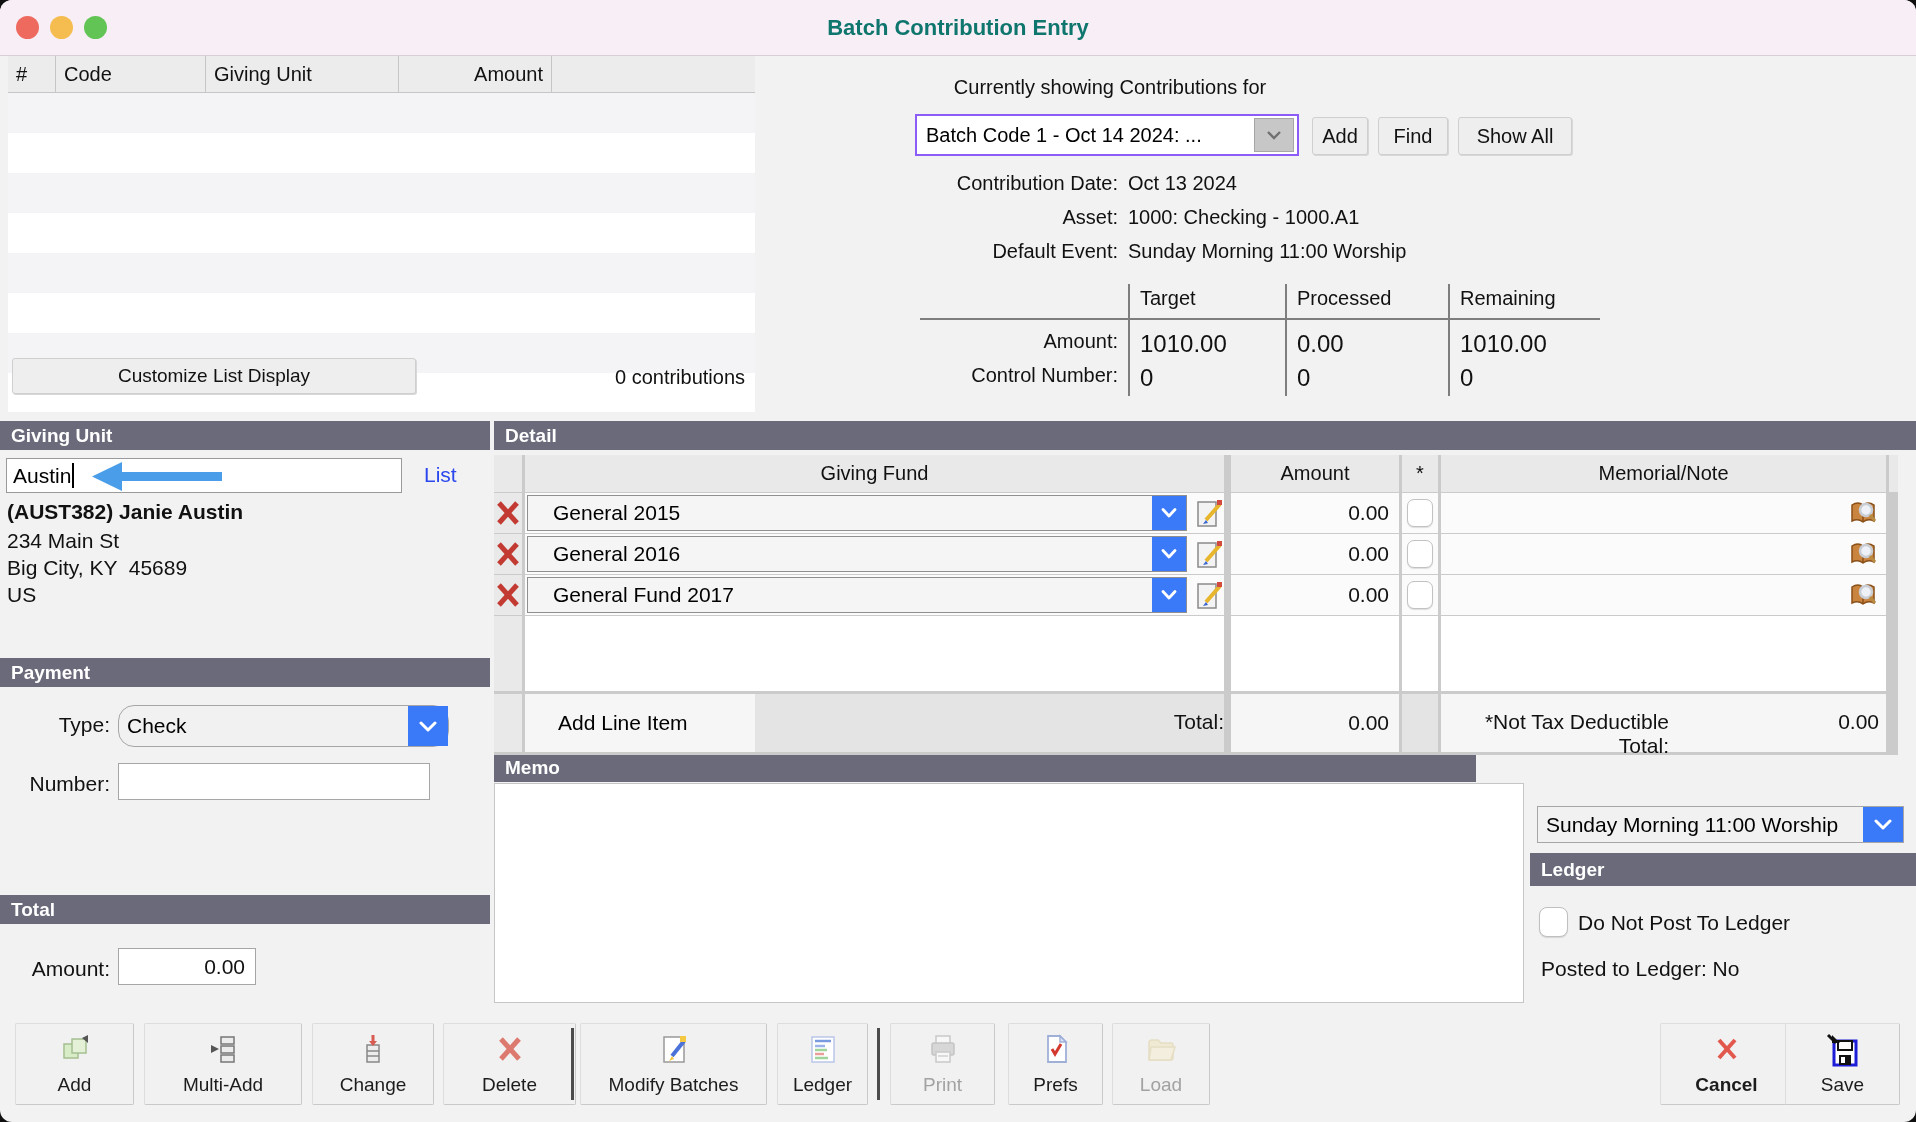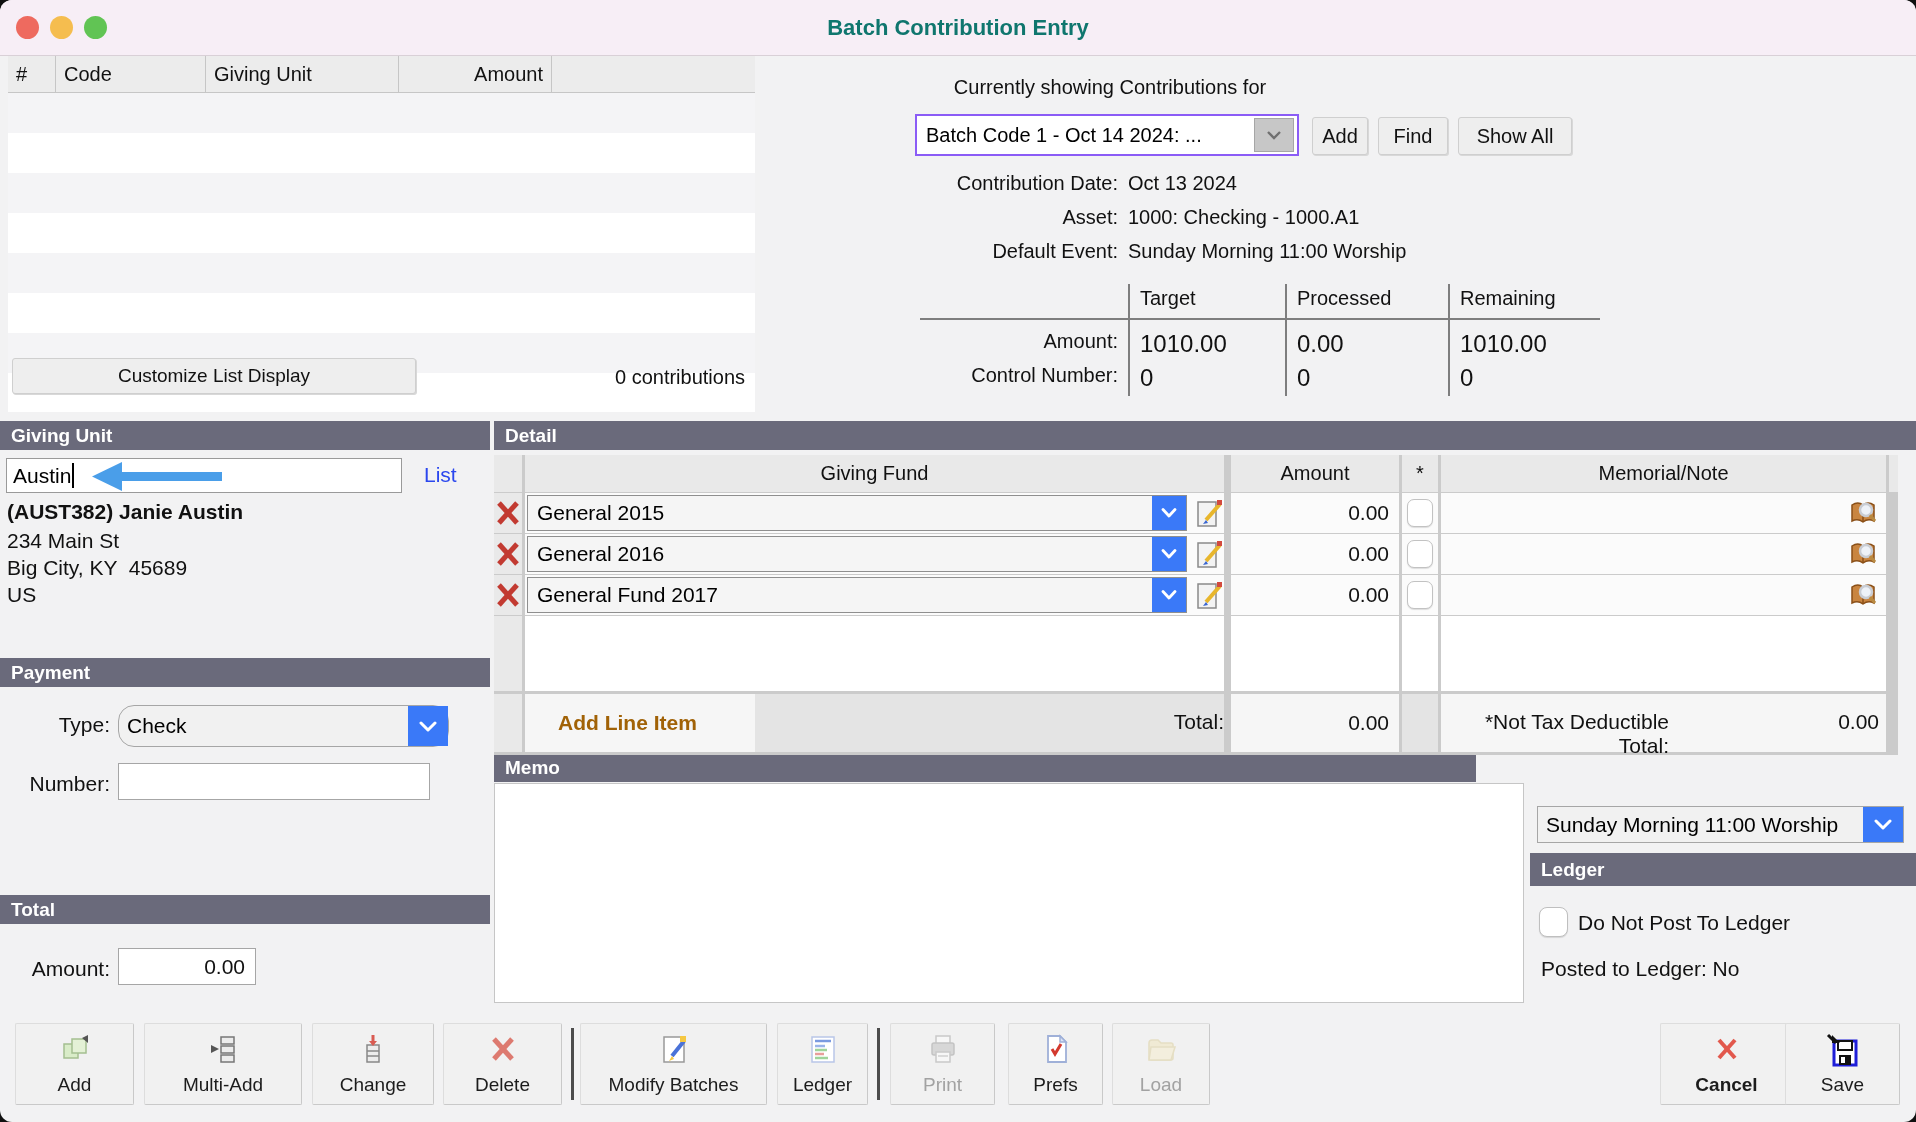--- a/index.html
+++ b/index.html
@@ -53,28 +53,28 @@
   .combo{position:absolute;background:#f1f1f1;border:1px solid #a6a6a6;box-sizing:border-box;display:flex;align-items:center;}
   .combo .txt{flex:1;font-size:21px;padding-left:8px;white-space:nowrap;overflow:hidden;}
   .bluebox{width:40px;align-self:stretch;background:#3a79f8;display:flex;align-items:center;justify-content:center;}
   .input{position:absolute;background:#fff;border:1px solid #a6a6a6;box-sizing:border-box;font-size:21px;}
   
   #detail-table{position:absolute;left:494px;top:455px;width:1404px;height:300px;background:#cbcbcb;}
   .dt-cell{position:absolute;box-sizing:border-box;}
   .dt-head{background:#e9e9e9;height:37px;top:0;font-size:20px;color:#111;display:flex;align-items:center;justify-content:center;}
   .dt-gray{background:#e9e9e9;}
   .dt-white{background:#fbfbfb;}
-  .fundbox{position:absolute;height:36px;background:#f5f5f5;border:1px solid #8f8f8f;box-sizing:border-box;display:flex;align-items:center;}
+  .fundbox{position:absolute;height:36px;background:#f5f5f5;border:1px solid #8f8f8f;box-sizing:border-box;display:flex;align-items:center;padding-left:16px;}
   .fundbox .txt{flex:1;font-size:21px;padding-left:9px;white-space:nowrap;overflow:hidden;}
   .fundbox .bluebox{width:34px;}
   .amt{display:flex;align-items:center;justify-content:flex-end;padding-right:10px;font-size:21px;color:#111;}
   .chk{width:24px;height:26px;background:#fff;border:1px solid #c2c2c2;border-radius:7px;box-shadow:0 1px 1px rgba(0,0,0,.12);}
   .center{display:flex;align-items:center;justify-content:center;}
   .right-icon{display:flex;align-items:center;justify-content:flex-end;padding-right:8px;}
-  #add-line-item{color:#a16207;font-size:21px;font-weight:bold;}
+  #add-line-item{color:#000000;font-size:21px;}
   .foot-label{position:absolute;font-size:21px;color:#111;text-align:right;}
   
   #memo-box{position:absolute;left:494px;top:783px;width:1030px;height:220px;background:#fff;border:1px solid #c6c6c6;box-sizing:border-box;}
   #event-select{left:1537px;top:806px;width:367px;height:37px;}
   #dnp-checkbox{position:absolute;left:1539px;top:907px;width:27px;height:28px;background:#fff;border:1px solid #bfbfbf;border-radius:8px;box-shadow:0 1px 1px rgba(0,0,0,.12);}
   #dnp-label{position:absolute;left:1578px;top:911px;font-size:21px;color:#111;}
   #posted-text{position:absolute;left:1541px;top:957px;font-size:21px;color:#111;}
   
   .toolbtn{position:absolute;top:1023px;height:82px;background:#f1f1f1;border:1px solid #dddddd;border-right-color:#c9c9c9;border-bottom-color:#c9c9c9;border-radius:2px;box-sizing:border-box;display:flex;flex-direction:column;align-items:center;justify-content:flex-end;padding-bottom:8px;}
   .toolbtn .ticon{position:absolute;top:9px;left:50%;transform:translateX(-50%);}
@@ -368,21 +368,21 @@
   <div class="toolbtn" style="left:312px;width:122px;">
     <span class="ticon"><svg width="32" height="32" viewBox="0 0 32 32">
           <rect x="10" y="12" width="12" height="17" fill="#ececec" stroke="#888" stroke-width="1.5"></rect>
           <line x1="10" y1="18" x2="22" y2="18" stroke="#888" stroke-width="1.5"></line>
           <line x1="10" y1="23" x2="22" y2="23" stroke="#888" stroke-width="1.5"></line>
           <line x1="16" y1="2" x2="16" y2="8" stroke="#d95b52" stroke-width="3"></line>
           <polygon points="12,8 20,8 16,13" fill="#d95b52"></polygon>
         </svg></span>
     <span class="tlabel">Change</span>
   </div>
-  <div class="toolbtn" style="left:443px;width:119px;">
+  <div class="toolbtn" style="left:443px;width:133px;">
     <span class="ticon"><svg width="32" height="32" viewBox="0 0 32 32">
           <line x1="7" y1="6" x2="25" y2="26" stroke="#dd7a70" stroke-width="5"></line>
           <line x1="25" y1="6" x2="7" y2="26" stroke="#dd7a70" stroke-width="5"></line>
         </svg></span>
     <span class="tlabel">Delete</span>
   </div>
   <div class="tsep" style="left:571px;"></div>
   <div class="toolbtn" style="left:580px;width:187px;">
     <span class="ticon"><svg width="32" height="32" viewBox="0 0 32 32">
           <rect x="6" y="4" width="20" height="25" fill="#fff" stroke="#999" stroke-width="1.5"></rect>

